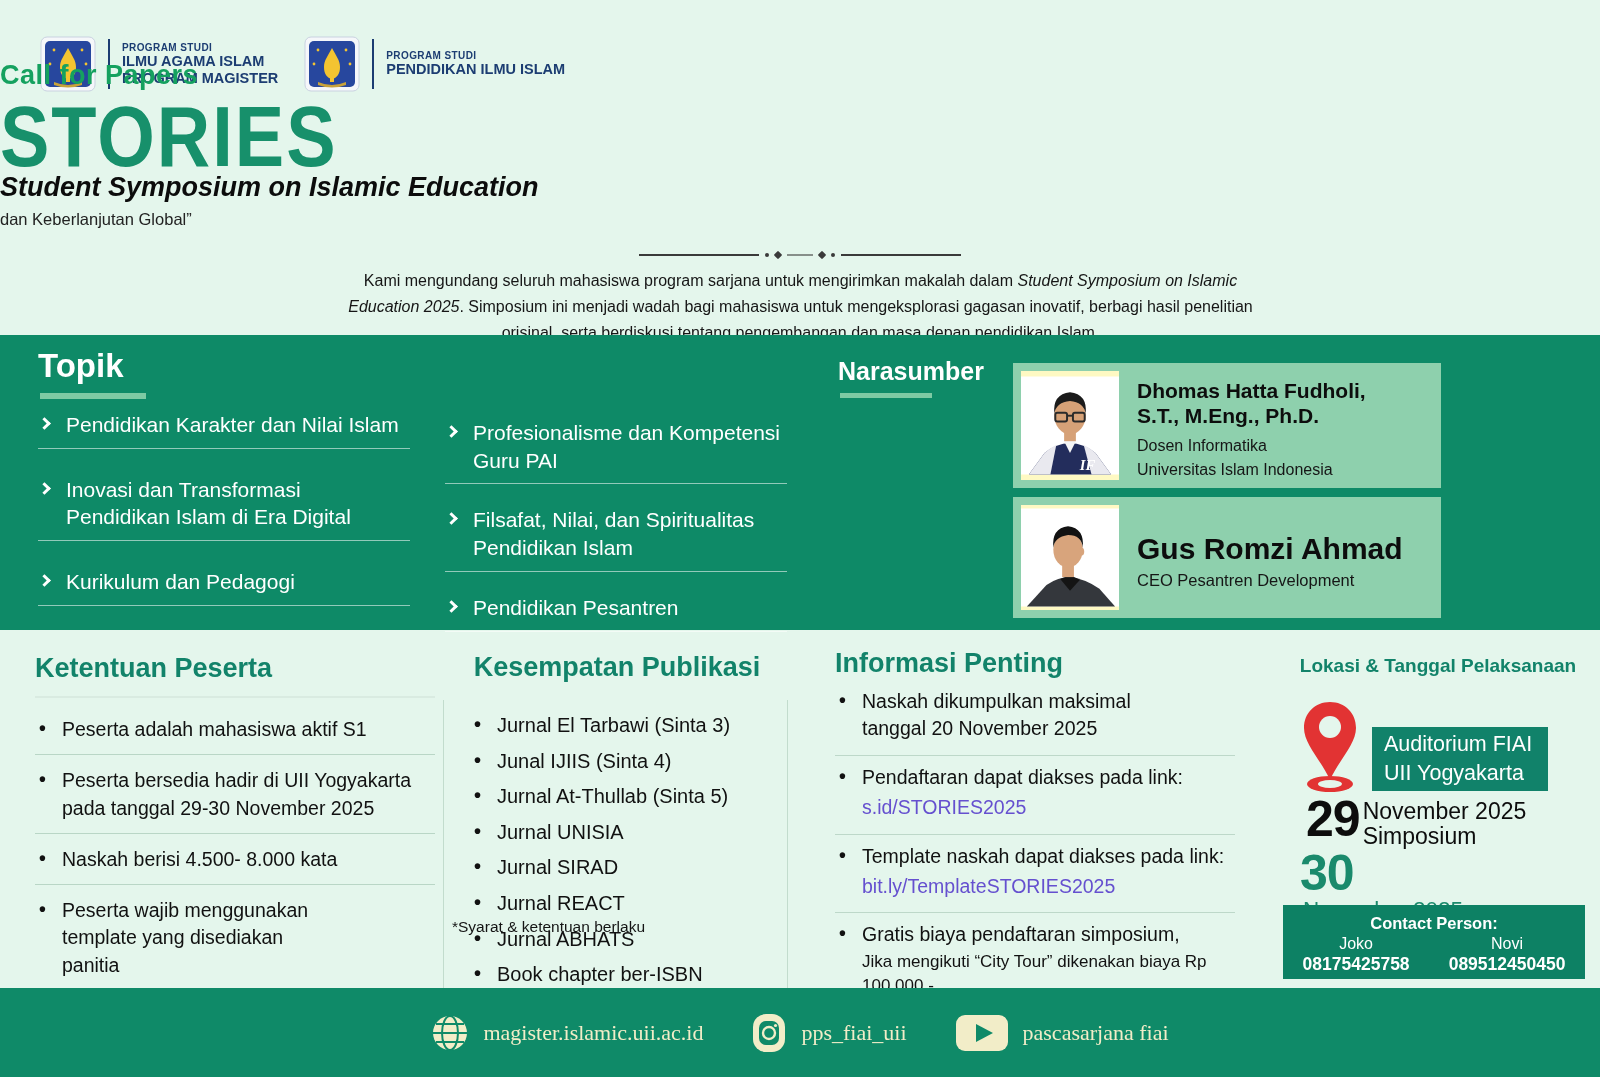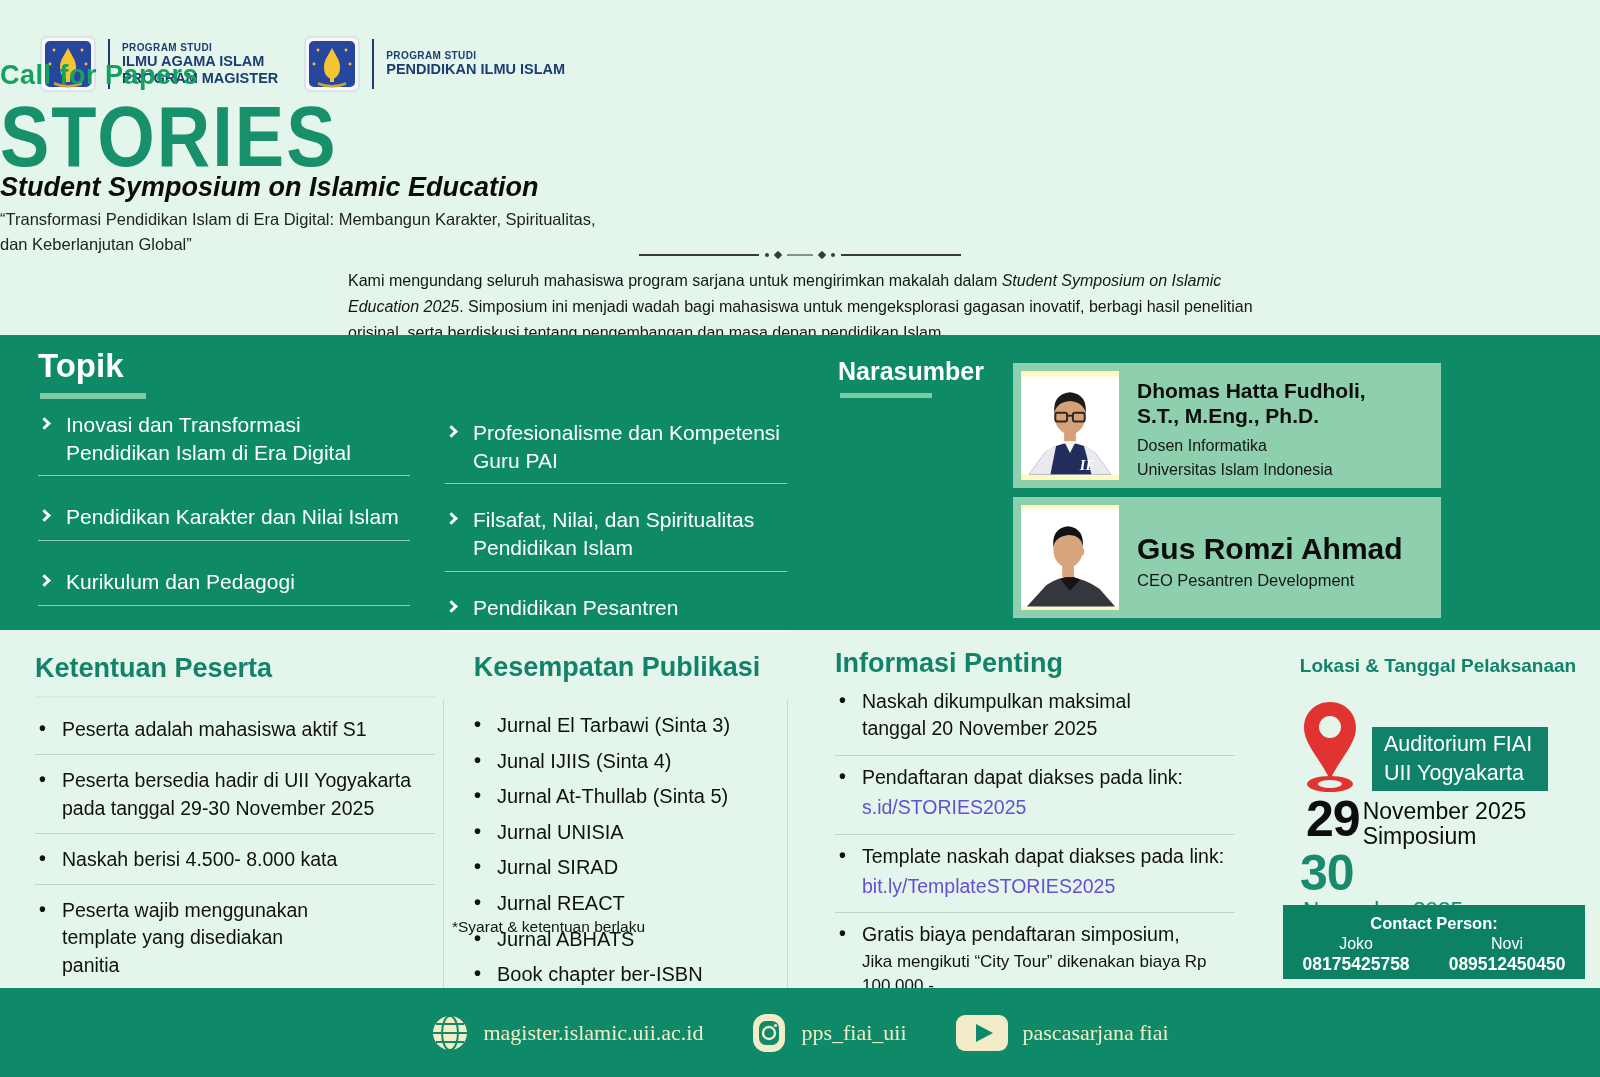--- a/index.html
+++ b/index.html
@@ -21,21 +21,21 @@
   .subtitle { position:absolute; left:0; width:100%; top:172px; font-size:27px; font-weight:700;
               font-style:italic; color:#0c0c0c; }
   .theme { position:absolute; left:0; width:100%; top:207px; font-size:16.5px; color:#222; line-height:1.5; }
   .orn-divider { position:absolute; left:0; width:100%; top:252px; display:flex; justify-content:center;
                  align-items:center; gap:6px; }
   .orn-line { width:120px; height:1.5px; background:#3a3a3a; }
   .orn-dot { width:4px; height:4px; background:#3a3a3a; border-radius:50%; }
   .orn-diamond { width:6px; height:6px; background:#3a3a3a; transform:rotate(45deg); border-radius:1px; }
   .orn-gap { width:26px; height:1.5px; background:#3a3a3a; opacity:.55; }
   .intro { position:absolute; left:348px; top:268px; width:905px; font-size:16px; line-height:1.62;
-           color:#161616; text-align:left; }
+           color:#161616; text-align:center; }
   .intro .em { font-style:italic; }
   
   .band { position:absolute; left:0; top:335px; width:1600px; height:295px; background:#0e8a67; }
   .band-h1 { position:absolute; left:38px; top:12px; color:#fff; font-size:33px; font-weight:800; }
   .band-h1-line { position:absolute; left:40px; top:58px; width:106px; height:6px; background:#7ecaa4; }
   .topic-col { position:absolute; display:flex; flex-direction:column; }
   .topic-col1 { left:38px; top:76px; width:372px; gap:27px; }
   .topic-col2 { left:445px; top:84px; width:342px; gap:22px; }
   .topic { position:relative; padding:0 0 9px 28px; color:#fff; font-size:21px; line-height:1.32;
            border-bottom:1px solid rgba(255,255,255,.55); }
@@ -140,21 +140,20 @@
     <div class="logo-text">
       <div class="small">PROGRAM STUDI</div>
       <div class="big">PENDIDIKAN ILMU ISLAM</div>
     </div>
   </div>
 
   <div class="kicker">Call for Papers</div>
   <div class="title">STORIES</div>
   <div class="subtitle">Student Symposium on Islamic Education</div>
   <div class="theme">
-    <span style="display:block">“Transformasi Pendidikan Islam di Era Digital: Membangun Karakter, Spiritualitas,</span>
     <span style="display:block">dan Keberlanjutan Global”</span>
   </div>
   <div class="orn-divider">
     <div class="orn-line"></div>
       <div class="orn-dot"></div>
       <div class="orn-diamond"></div>
     <div class="orn-gap"></div>
     <div class="orn-diamond"></div>
       <div class="orn-dot"></div>
       <div class="orn-line"></div>
@@ -163,25 +162,25 @@
     <span>Kami mengundang seluruh mahasiswa program sarjana untuk mengirimkan makalah dalam </span><span class="em">Student Symposium on Islamic Education 2025</span><span>. Simposium ini menjadi wadah bagi mahasiswa untuk mengeksplorasi gagasan inovatif, berbagi hasil penelitian orisinal, serta berdiskusi tentang pengembangan dan masa depan pendidikan Islam.</span>
   </div>
 
   <div class="band">
     <div class="band-h1">Topik</div>
     <div class="band-h1-line"></div>
 
     <div class="topic-col topic-col1">
       <div class="topic">
         <span class="chev"></span>
+        <span>Pendidikan Karakter dan Nilai Islam</span>
+      </div>
+      <div class="topic">
+        <span class="chev"></span>
         <span>Inovasi dan Transformasi Pendidikan Islam di Era Digital</span>
-      </div>
-      <div class="topic">
-        <span class="chev"></span>
-        <span>Pendidikan Karakter dan Nilai Islam</span>
       </div>
       <div class="topic">
         <span class="chev"></span>
         <span>Kurikulum dan Pedagogi</span>
       </div>
     </div>
     <div class="topic-col topic-col2">
       <div class="topic">
         <span class="chev"></span>
         <span>Profesionalisme dan Kompetensi Guru PAI</span>

